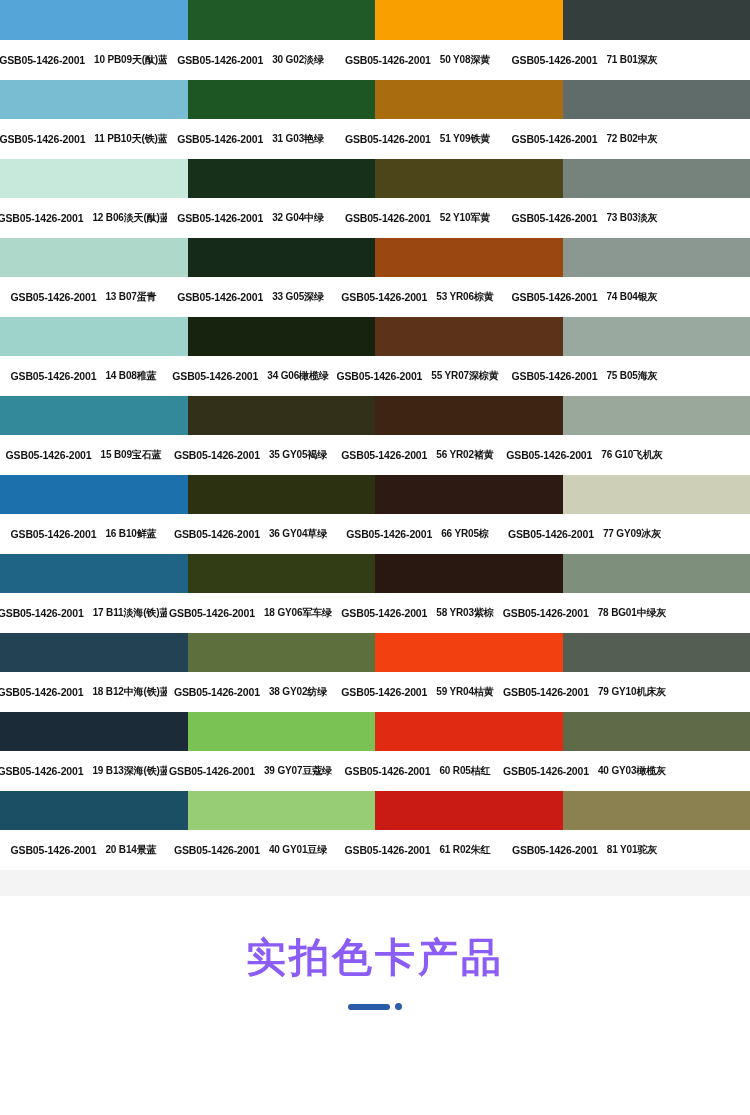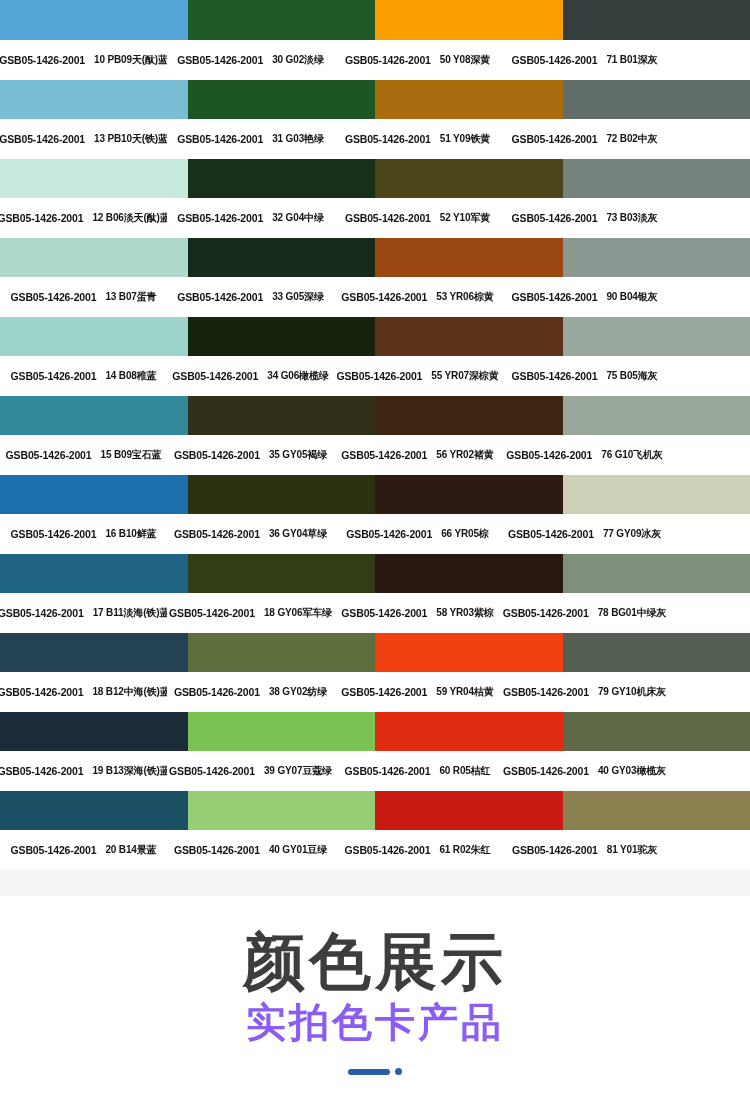--- a/index.html
+++ b/index.html
@@ -164,21 +164,21 @@
     <div class="card-row">
       <div class="swatch-strip">
         <div class="swatch" style="background: rgb(121, 189, 210);"></div>
         <div class="swatch" style="background: rgb(29, 85, 35);"></div>
         <div class="swatch" style="background: rgb(169, 109, 16);"></div>
         <div class="swatch" style="background: rgb(96, 108, 105);"></div>
       </div>
       <div class="label-strip">
         <div class="label-cell">
           <span class="label-code">GSB05-1426-2001</span>
-          <span class="label-name">13 PB10天(铁)蓝</span>
+          <span class="label-name">11 PB10天(铁)蓝</span>
         </div>
         <div class="label-cell">
           <span class="label-code">GSB05-1426-2001</span>
           <span class="label-name">31 G03艳绿</span>
         </div>
         <div class="label-cell">
           <span class="label-code">GSB05-1426-2001</span>
           <span class="label-name">51 Y09铁黄</span>
         </div>
         <div class="label-cell">
@@ -228,21 +228,21 @@
         <div class="label-cell">
           <span class="label-code">GSB05-1426-2001</span>
           <span class="label-name">33 G05深绿</span>
         </div>
         <div class="label-cell">
           <span class="label-code">GSB05-1426-2001</span>
           <span class="label-name">53 YR06棕黄</span>
         </div>
         <div class="label-cell">
           <span class="label-code">GSB05-1426-2001</span>
-          <span class="label-name">90 B04银灰</span>
+          <span class="label-name">74 B04银灰</span>
         </div>
       </div>
     </div>
     <div class="card-row">
       <div class="swatch-strip">
         <div class="swatch" style="background: rgb(157, 211, 202);"></div>
         <div class="swatch" style="background: rgb(23, 35, 15);"></div>
         <div class="swatch" style="background: rgb(92, 51, 24);"></div>
         <div class="swatch" style="background: rgb(154, 169, 160);"></div>
       </div>
@@ -419,19 +419,18 @@
           <span class="label-code">GSB05-1426-2001</span>
           <span class="label-name">81 Y01驼灰</span>
         </div>
       </div>
     </div>
   </div>
 
 <div id="gray-band"></div>
 
 <div id="bottom-banner">
-  <div id="banner-title">颜色展示</div>
   <div id="banner-subtitle">实拍色卡产品</div>
   <div id="banner-rule">
     <span id="banner-rule-bar" style="background: rgb(42, 92, 170);"></span>
     <span id="banner-rule-dot" style="background: rgb(42, 92, 170);"></span>
   </div>
 </div>
 
 </body></html>

